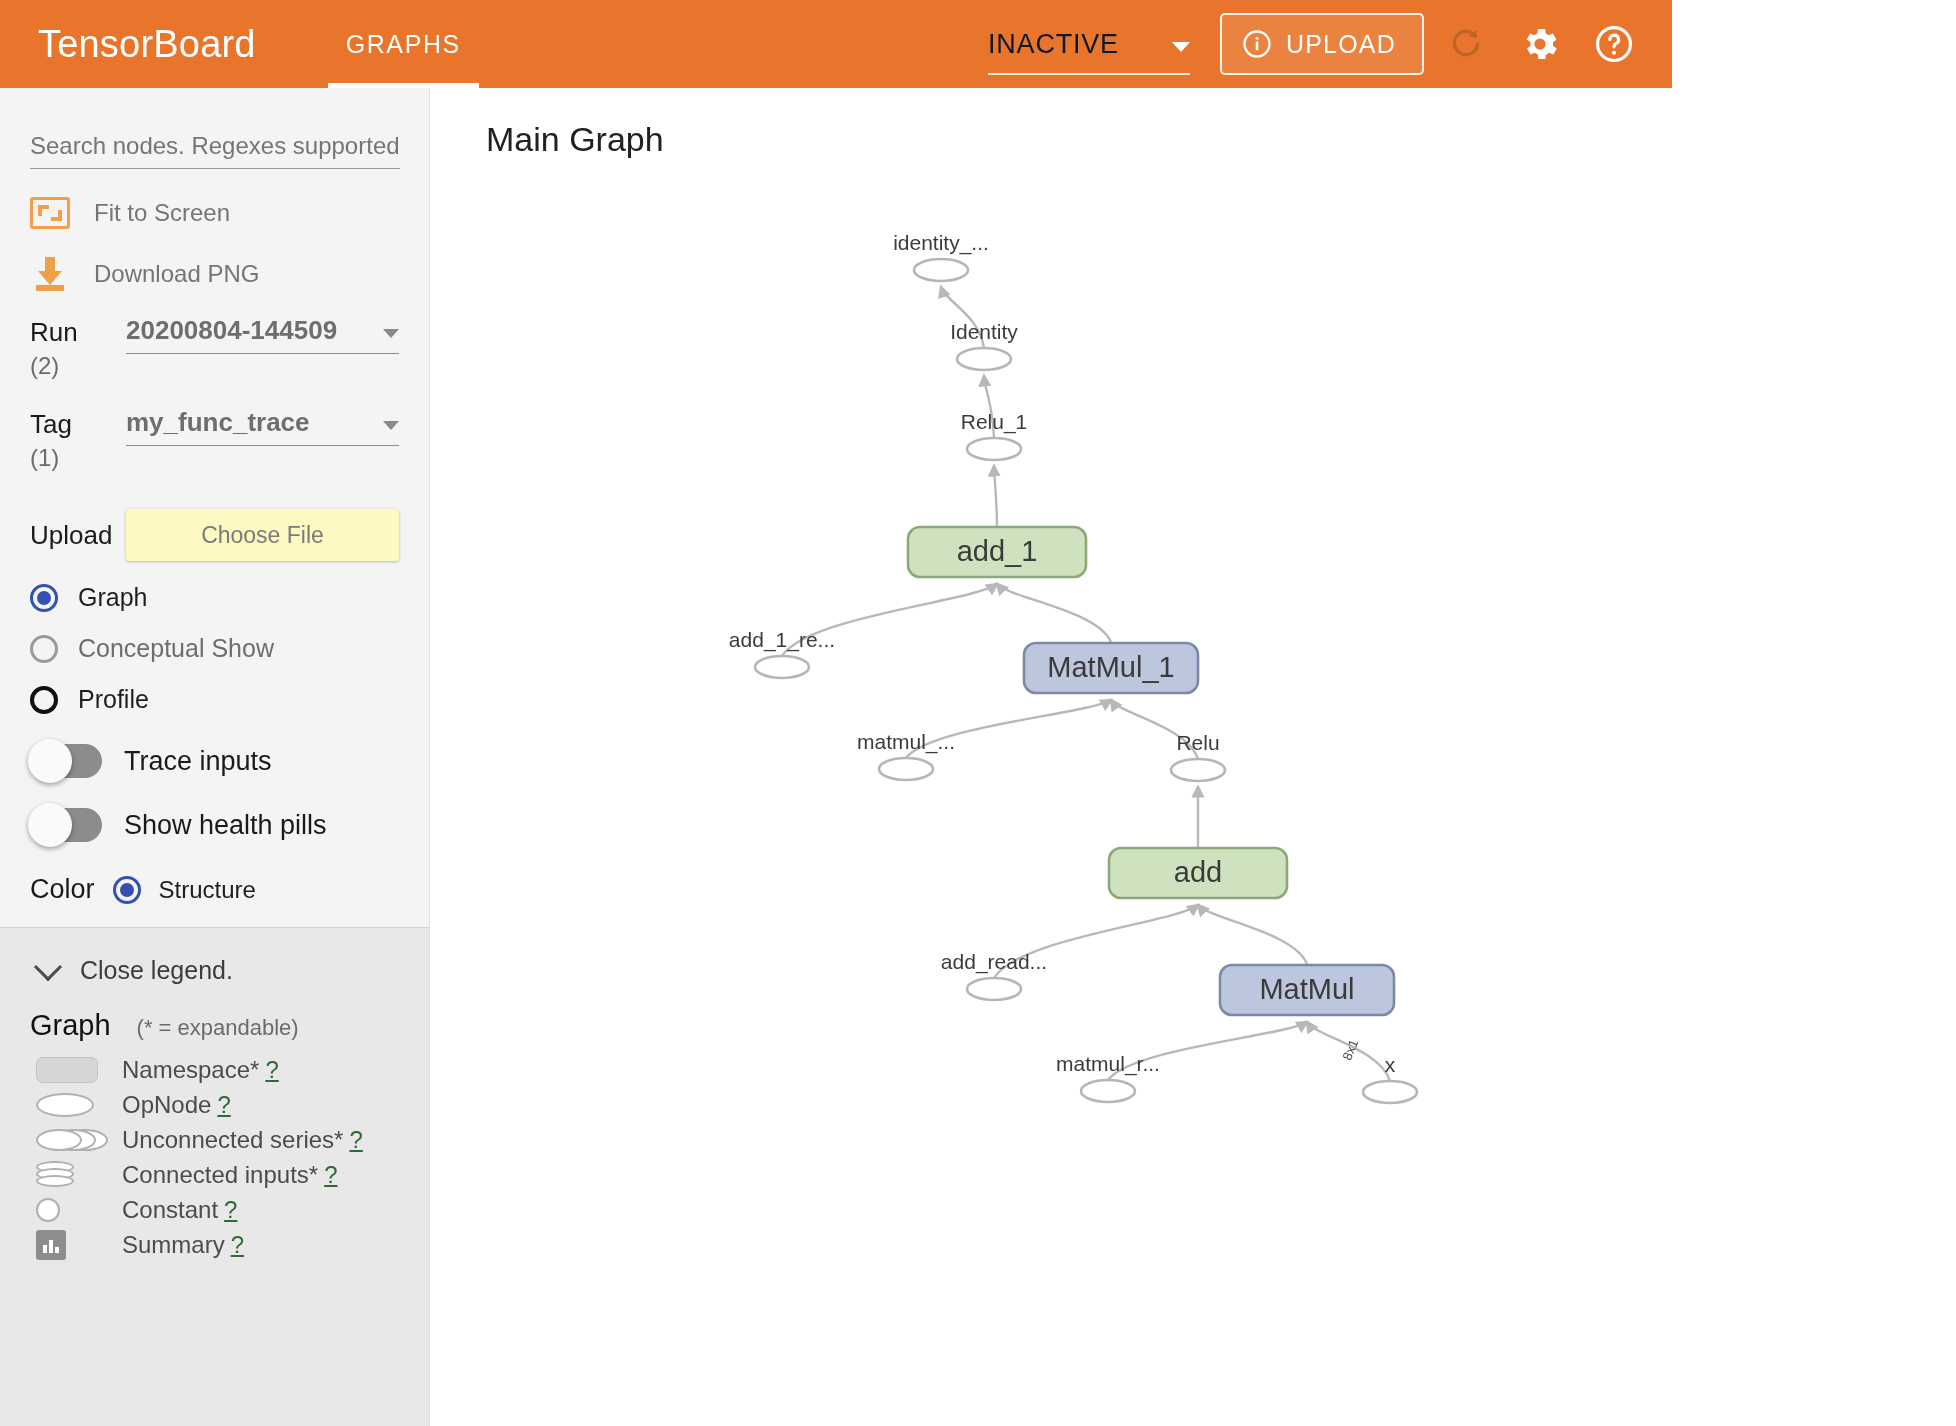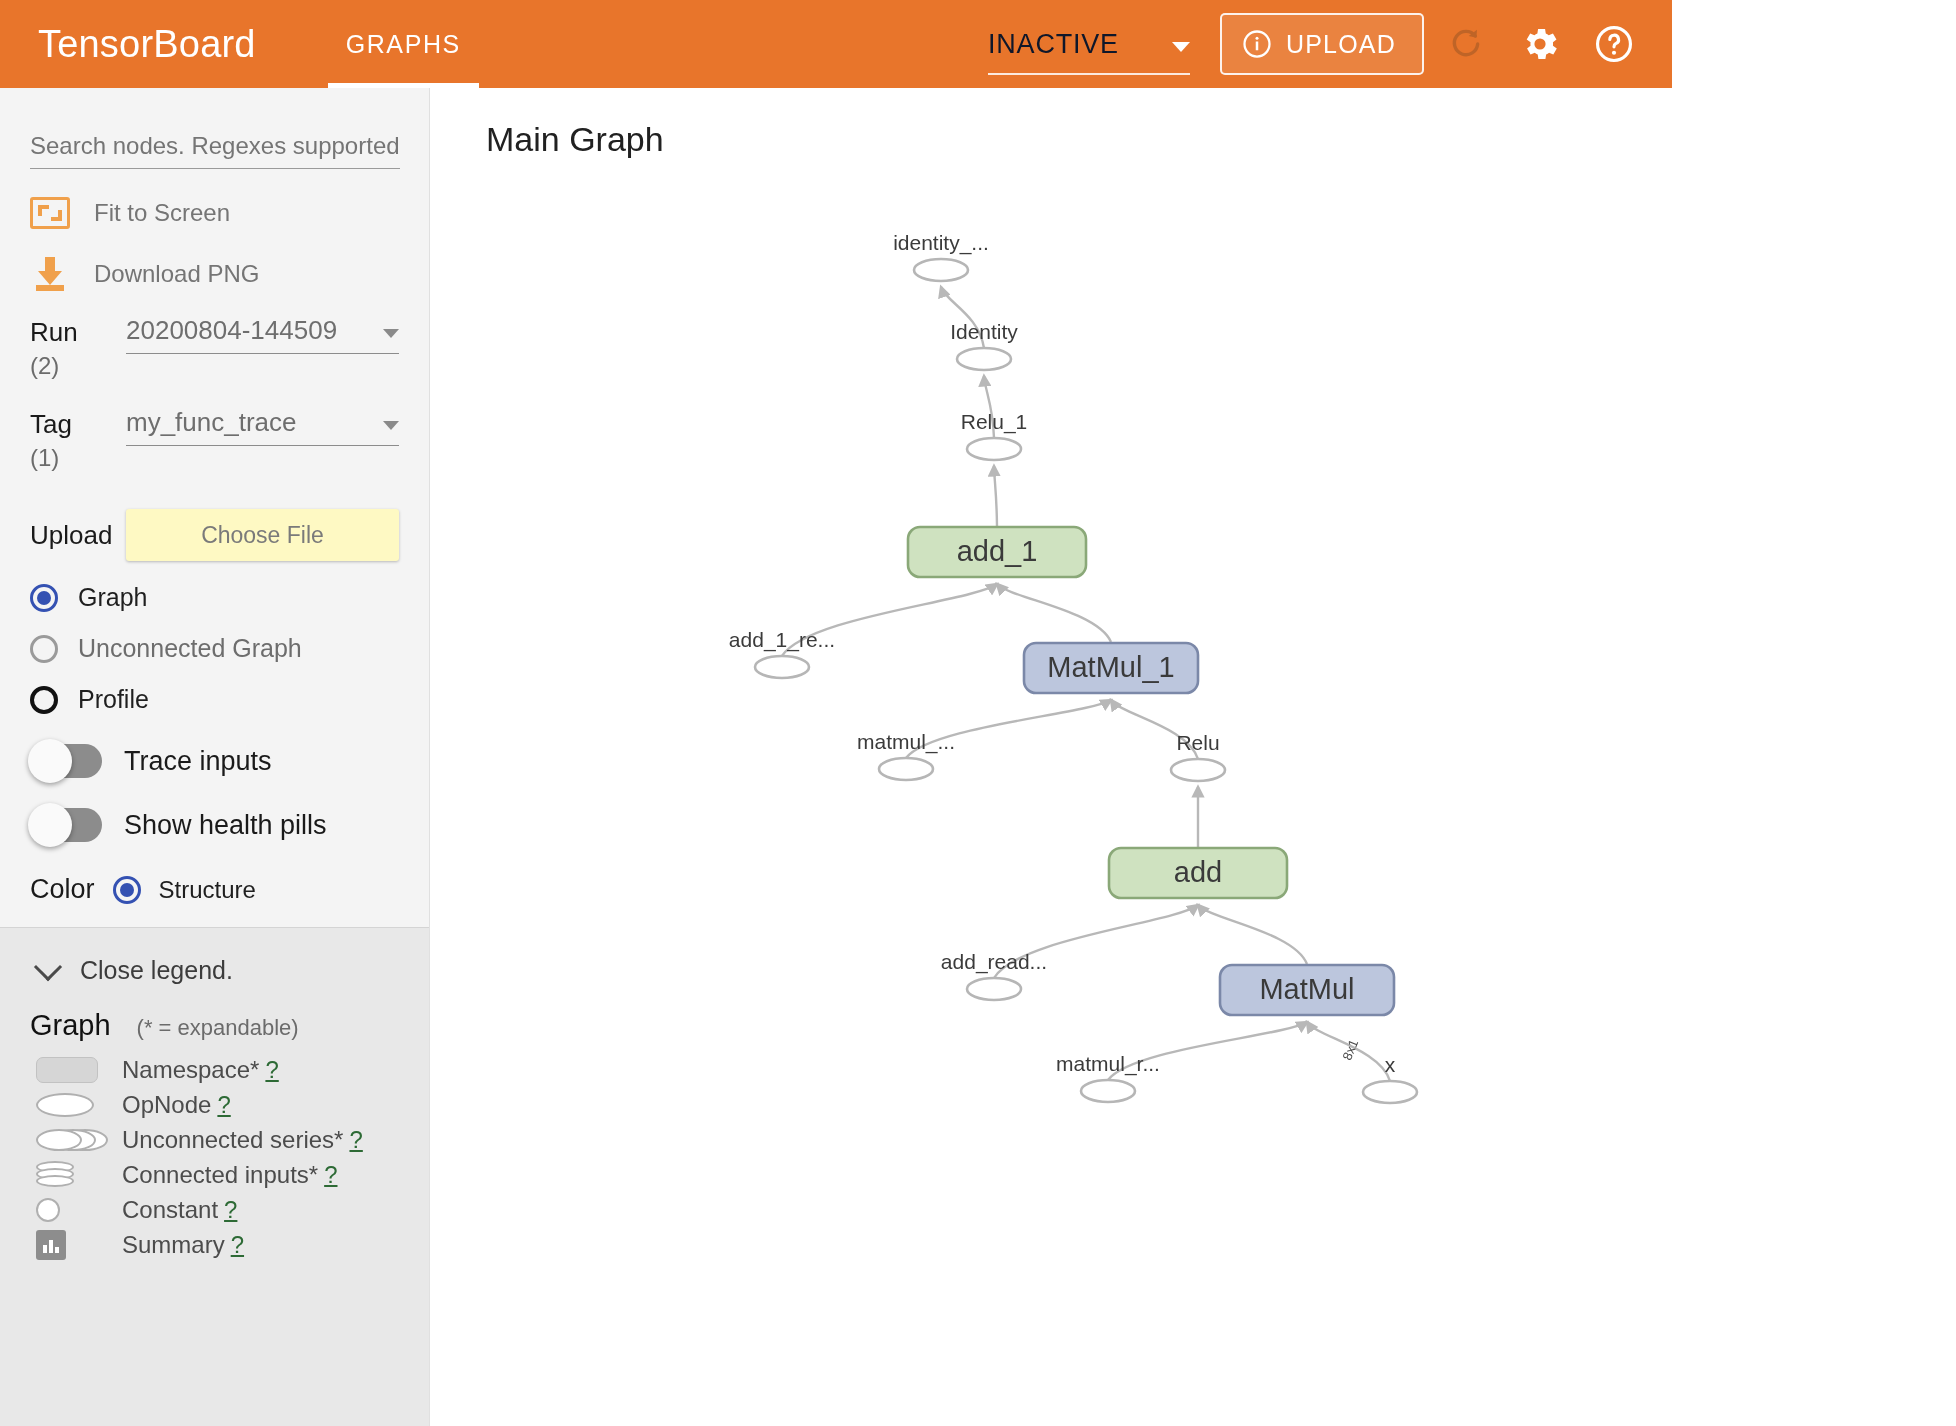--- a/index.html
+++ b/index.html
@@ -102,21 +102,21 @@
   }
   .dl-icon .bar { position:absolute; left:6px; bottom:0; width:28px; height:6px; background:#f0a04b; }
 
   .field-row { display: flex; align-items: flex-start; margin-top: 24px; }
   .field-label-col { width: 96px; }
   .field-label { font-size: 26px; color: #1a1a1a; line-height: 34px; }
   .field-count { font-size: 24px; color: #6b6b6b; line-height: 34px; }
   .field-value-wrap {
     flex: 1; border-bottom: 1px solid #8c8c8c; display: flex;
     align-items: flex-end; justify-content: space-between;
-    padding-bottom: 7px; cursor: pointer;
+    padding-bottom: 7px; cursor: pointer; font-weight: bold;
   }
   .field-value { font-size: 26px; color: #6e6e6e; }
   .caret-grey {
     width: 0; height: 0; border-left: 8px solid transparent;
     border-right: 8px solid transparent; border-top: 9px solid #8a8a8a;
     margin-bottom: 8px;
   }
 
   .upload-row { display: flex; align-items: center; margin-top: 34px; }
   .upload-label { font-size: 26px; color: #1a1a1a; width: 96px; }
@@ -322,21 +322,21 @@
         <div class="upload-label">Upload</div>
         <div class="choose-file">Choose File</div>
       </div>
 
       <div class="radio-row">
         <span class="radio checked"></span>
         <span class="radio-label">Graph</span>
       </div>
       <div class="radio-row">
         <span class="radio"></span>
-        <span class="radio-label muted">Unconnected Graph</span>
+        <span class="radio-label muted">Conceptual Show</span>
       </div>
       <div class="radio-row">
         <span class="radio dark"></span>
         <span class="radio-label">Profile</span>
       </div>
 
       <div class="toggle-row">
         <span class="toggle">
             <i class="knob"></i>
           </span>

